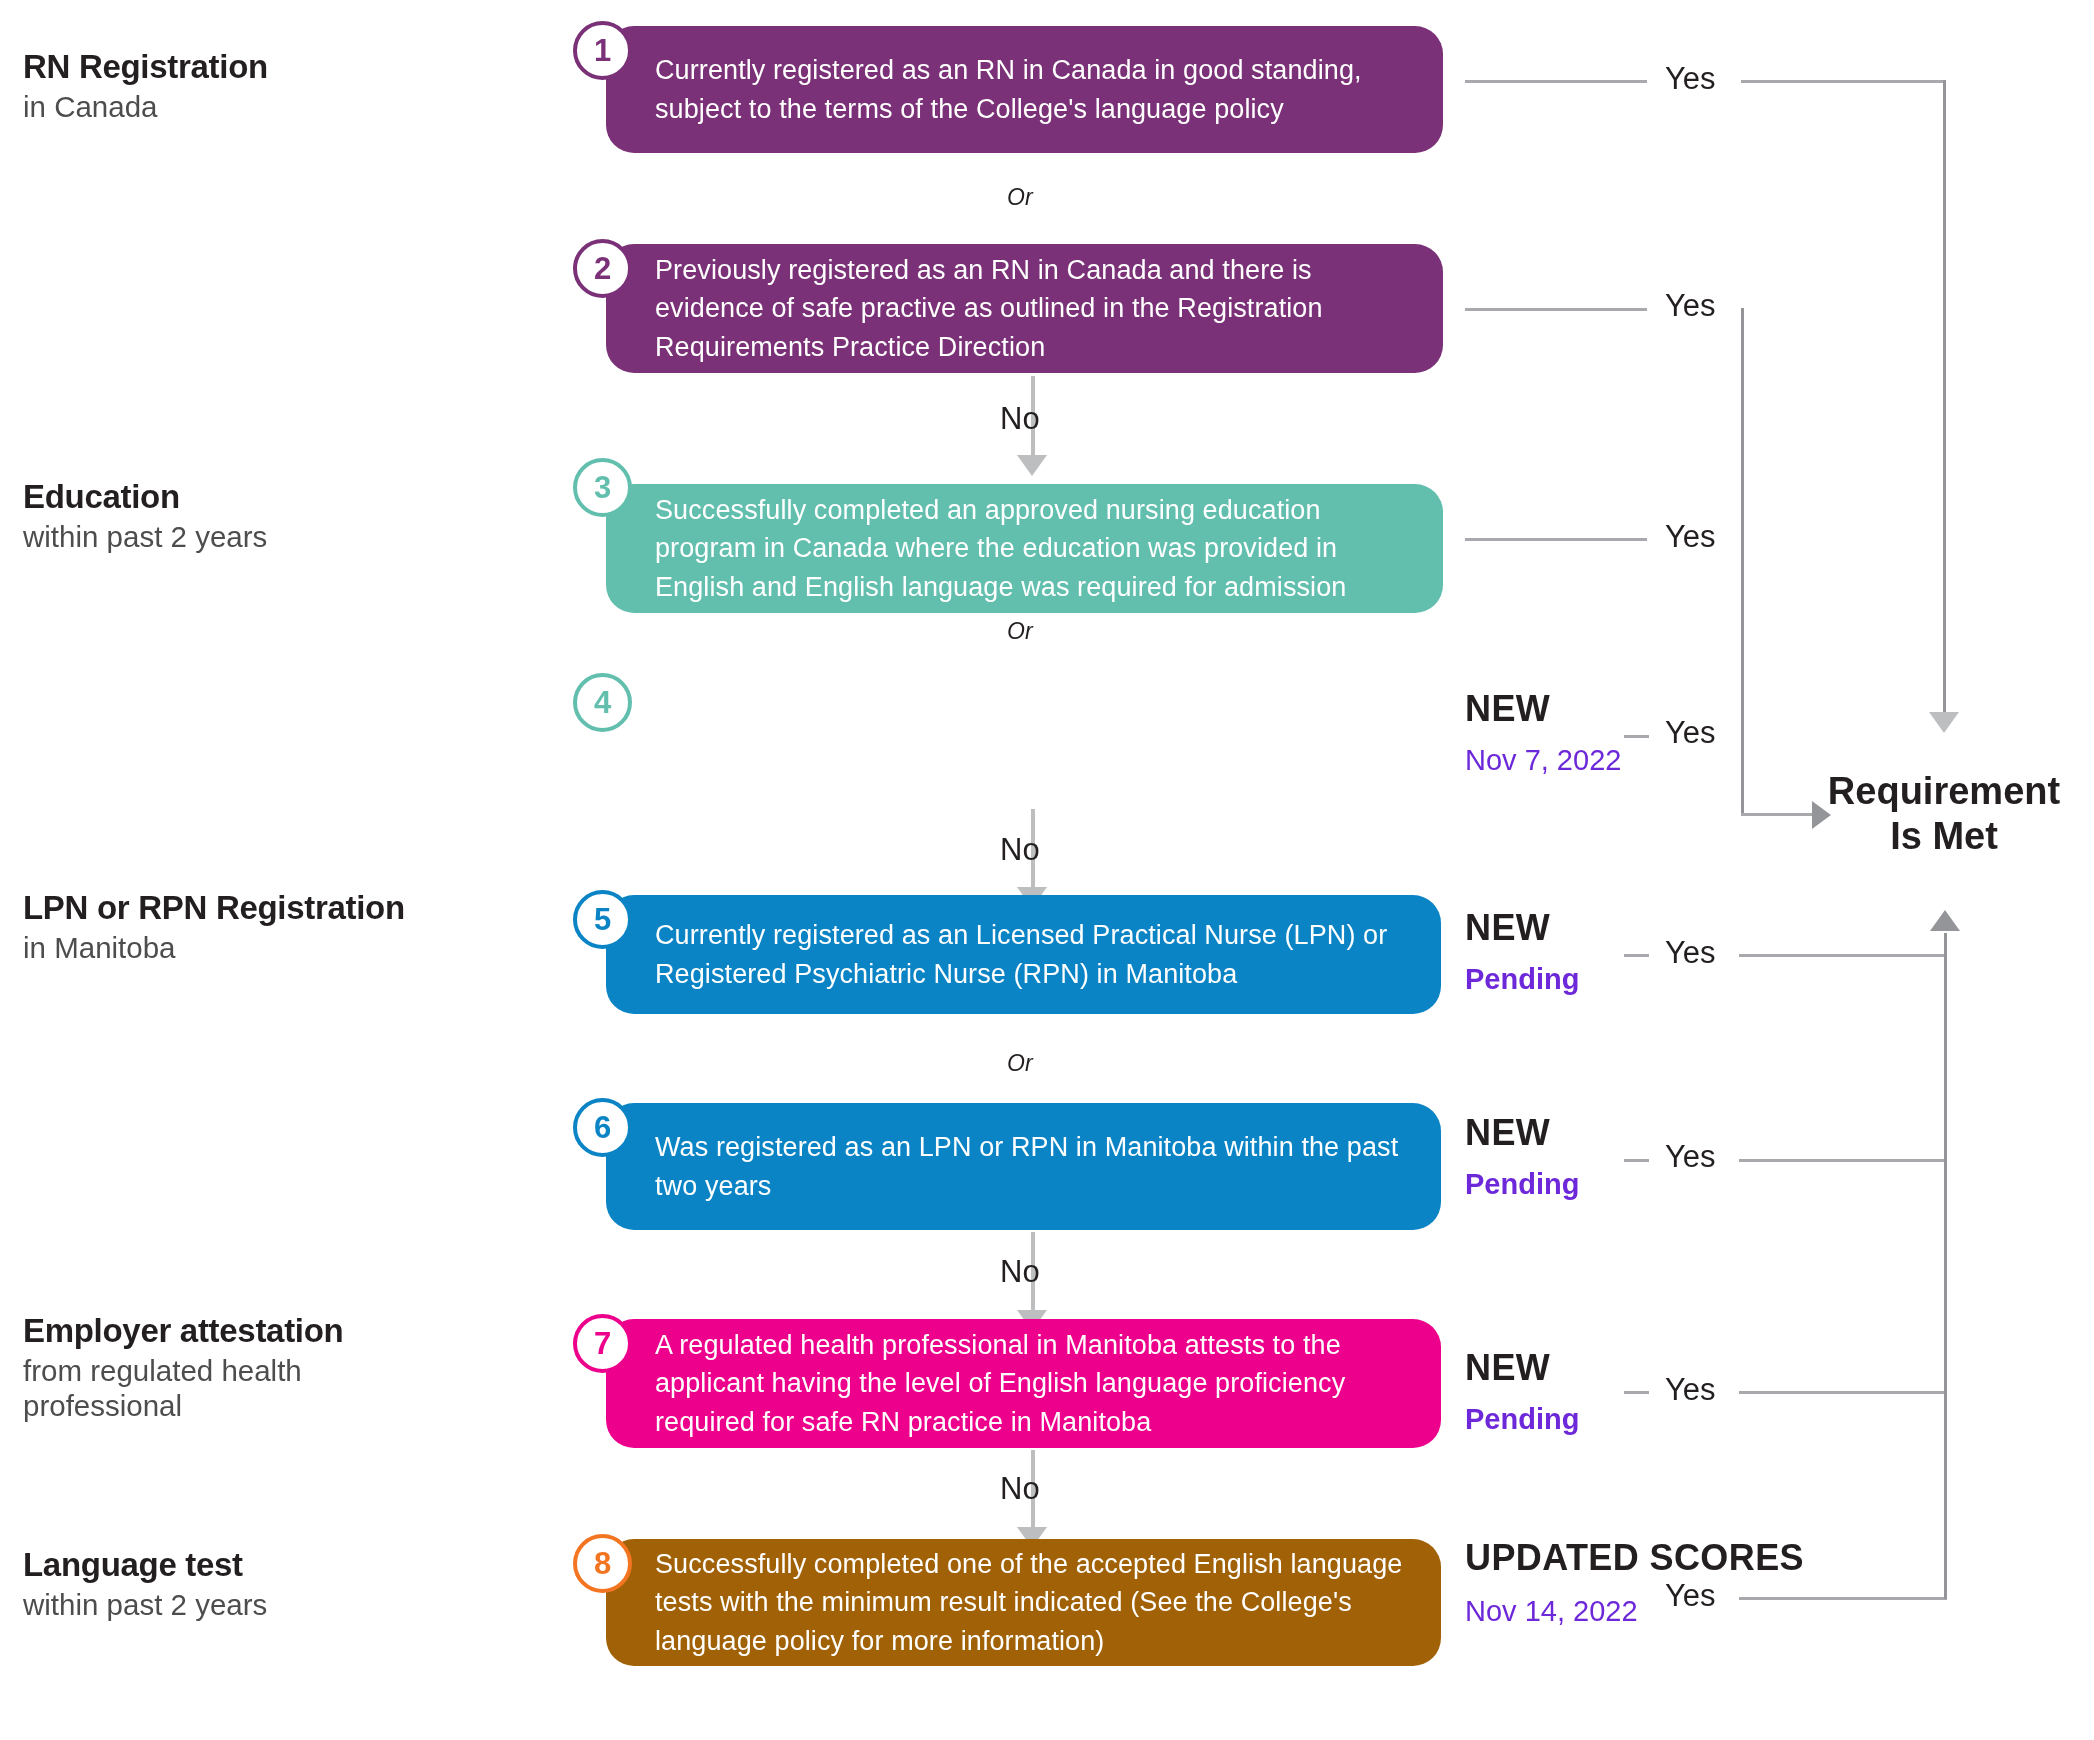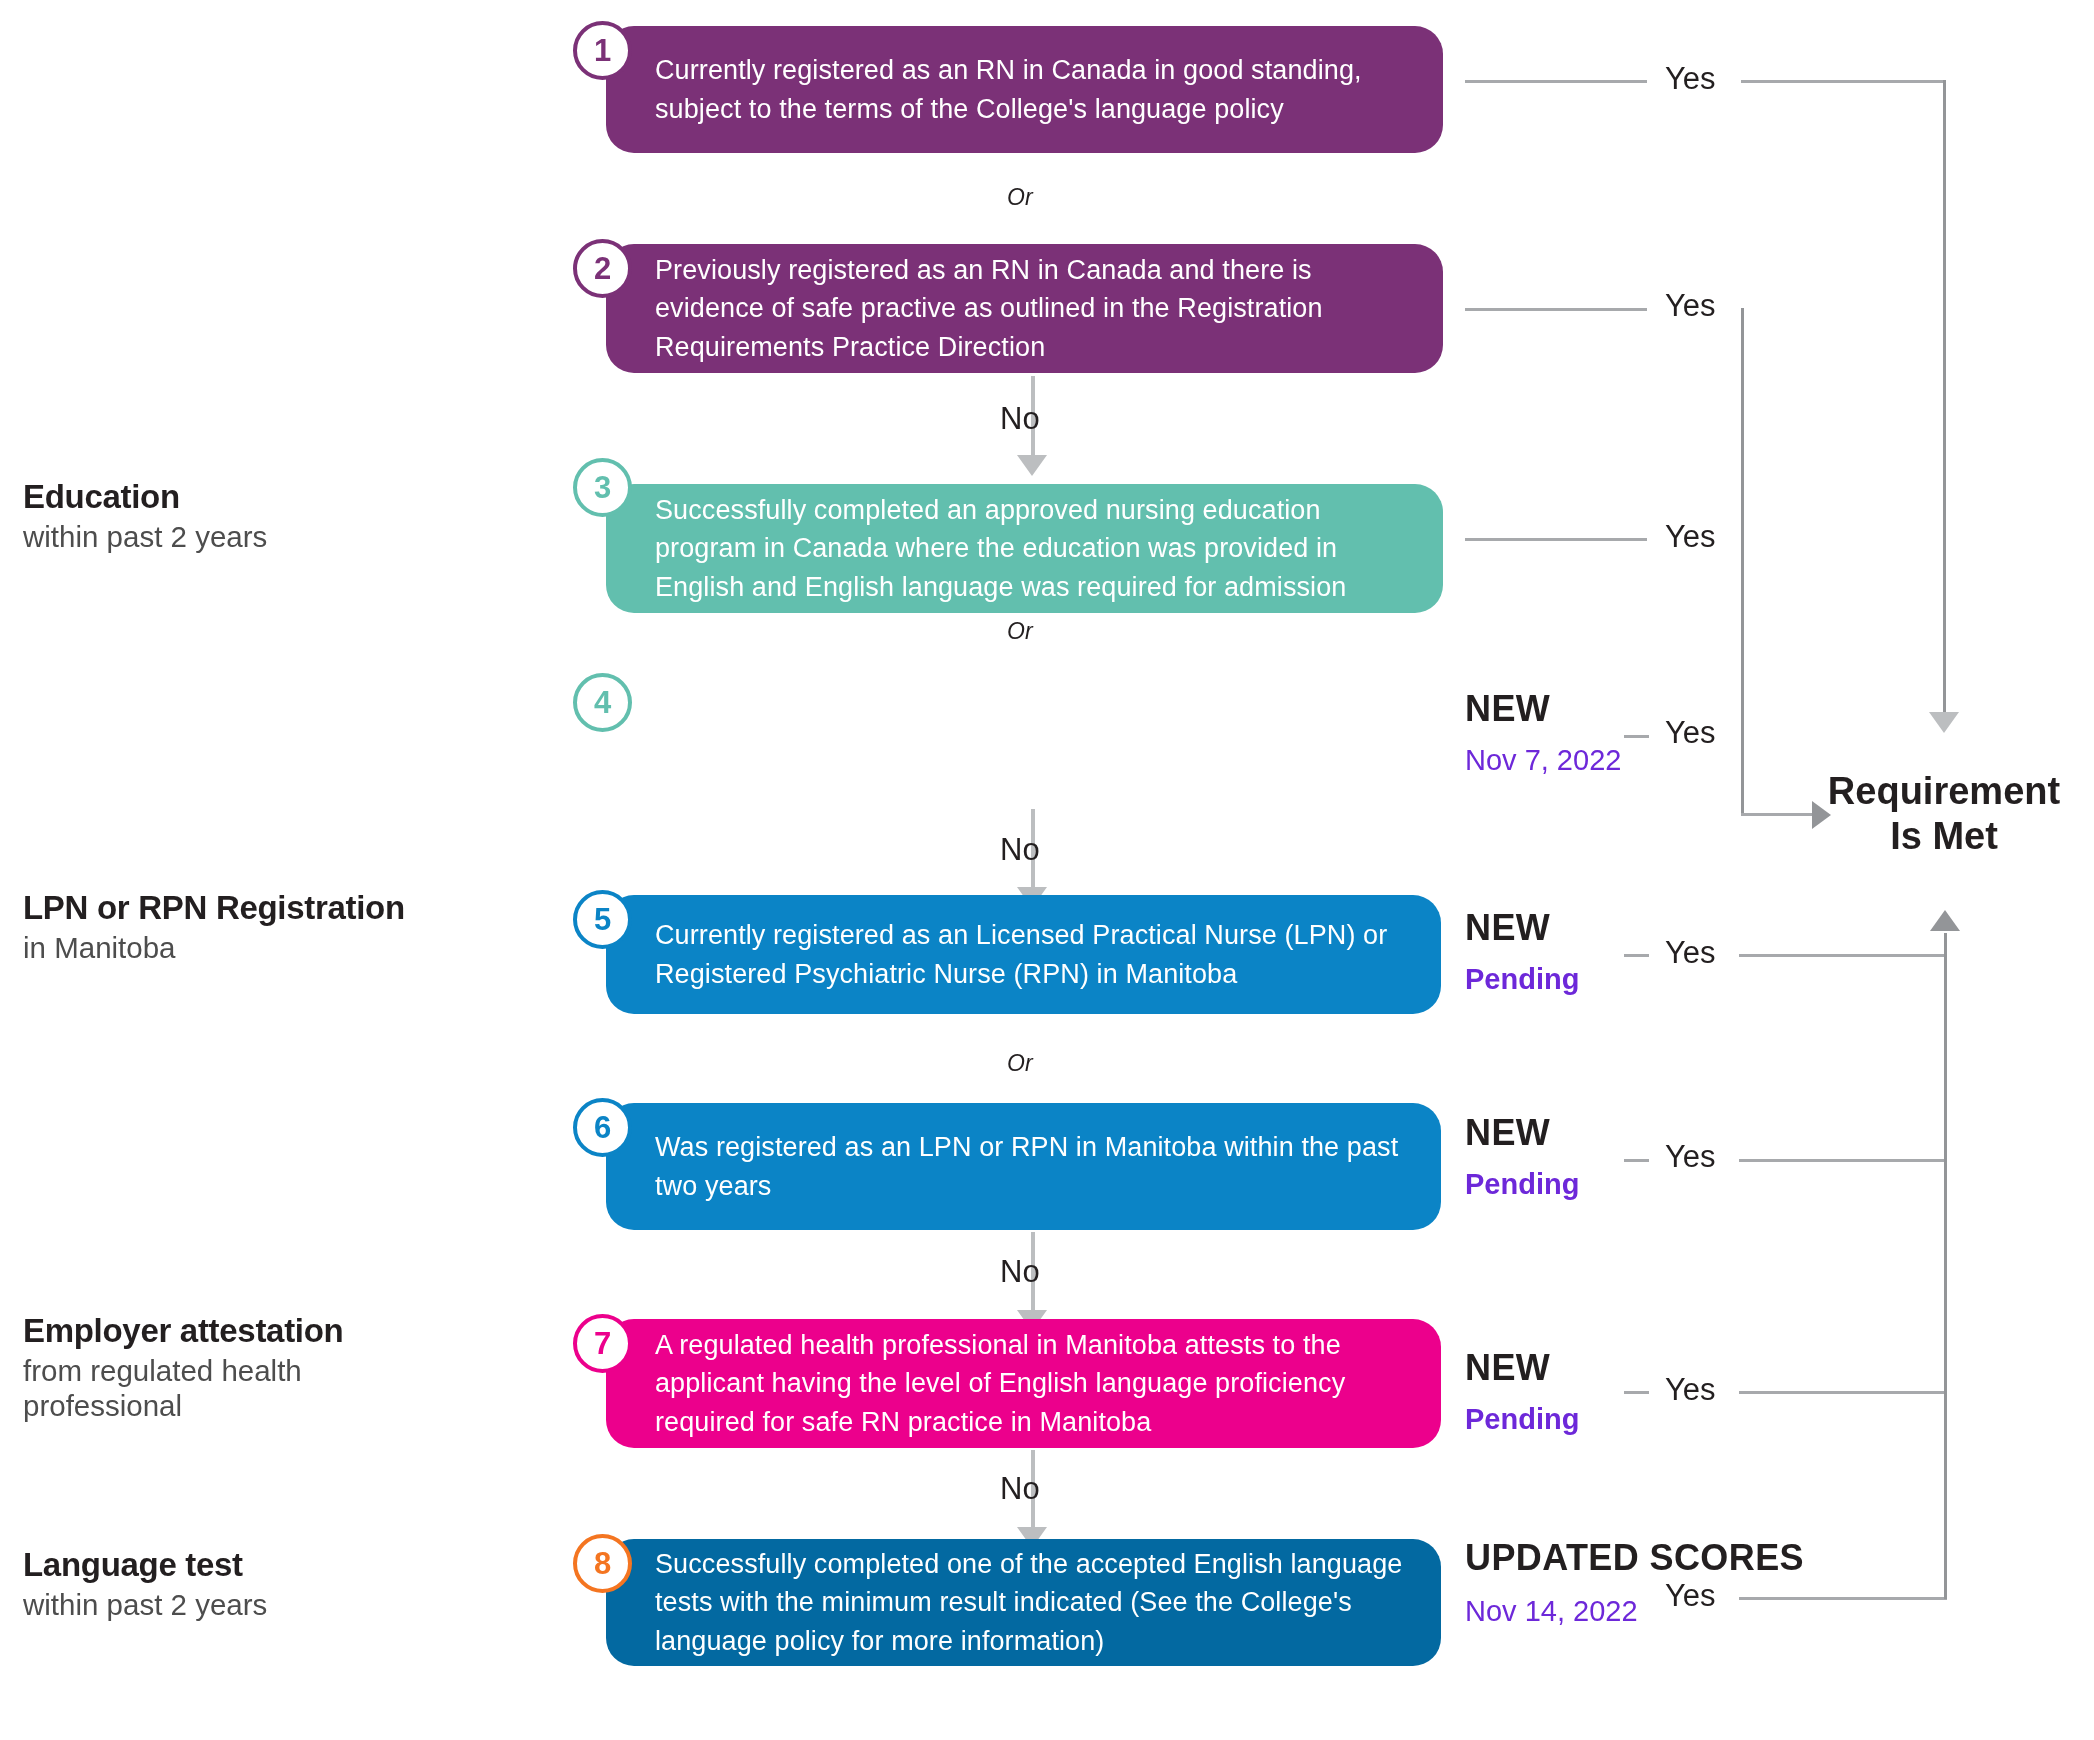--- a/index.html
+++ b/index.html
@@ -126,20 +126,24 @@
     line-height:1.18;
     color:#231f20;
     width:344px;
   }
 </style>
 </head>
 <body>
 
 <div id="canvas">
 
+  <div class="cat" style="top:49px;">
+    <div class="cat-title">RN Registration</div>
+    <div class="cat-sub">in Canada</div>
+  </div>
 
   <div class="cat" style="top:479px;">
     <div class="cat-title">Education</div>
     <div class="cat-sub">within past 2 years</div>
   </div>
 
   <div class="cat" style="top:890px;">
     <div class="cat-title">LPN or RPN Registration</div>
     <div class="cat-sub">in Manitoba</div>
   </div>
@@ -262,21 +266,21 @@
     <div class="badge-sub">Pending</div>
   </div>
   <div class="tick" style="left:1624px; top:1391px;"></div>
   <div class="yeslab" style="left:1665px; top:1372px;"><span>Yes</span></div>
   <div class="hline" style="left:1739px; top:1391px; width:208px;"></div>
 
   <div class="vstem" style="left:1031px; top:1450px; height:80px;"></div>
   <div class="vtail down" style="left:1017px; top:1527px;"></div>
   <div class="nolab" style="left:1000px; top:1471px;"><span>No</span></div>
 
-  <div class="step" style="left:606px; top:1539px; width:835px; height:127px; background:#0369a1;">
+  <div class="step" style="left:606px; top:1539px; width:835px; height:127px; background:#a16207;">
     <div class="step-text" style="padding-left:49px;">Successfully completed one of the accepted English language tests with the minimum result indicated (See the College's language policy for more information)</div>
   </div>
   <div class="num" style="left:573px; top:1534px; border-color:#f47521; color:#f47521;">
     <span>8</span>
   </div>
   <div class="badge" style="left:1465px; top:1538px; width:184px;">
     <div class="badge-main two-line">UPDATED SCORES</div>
     <div class="badge-sub light">Nov 14, 2022</div>
   </div>
   <div class="yeslab" style="left:1665px; top:1578px;"><span>Yes</span></div>

